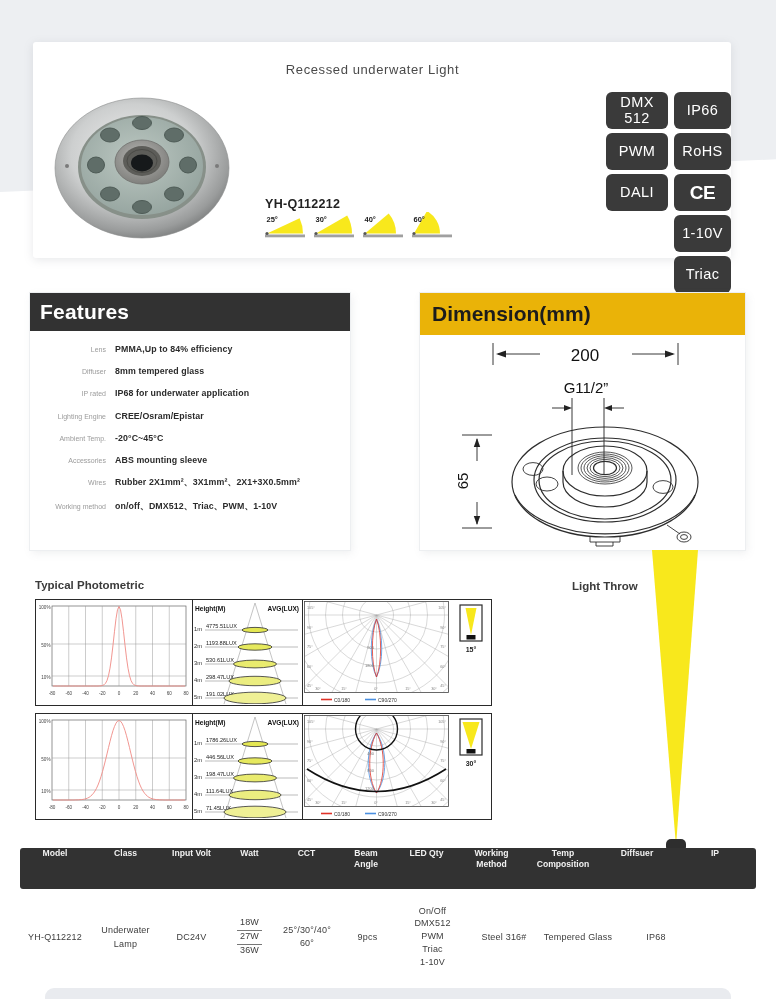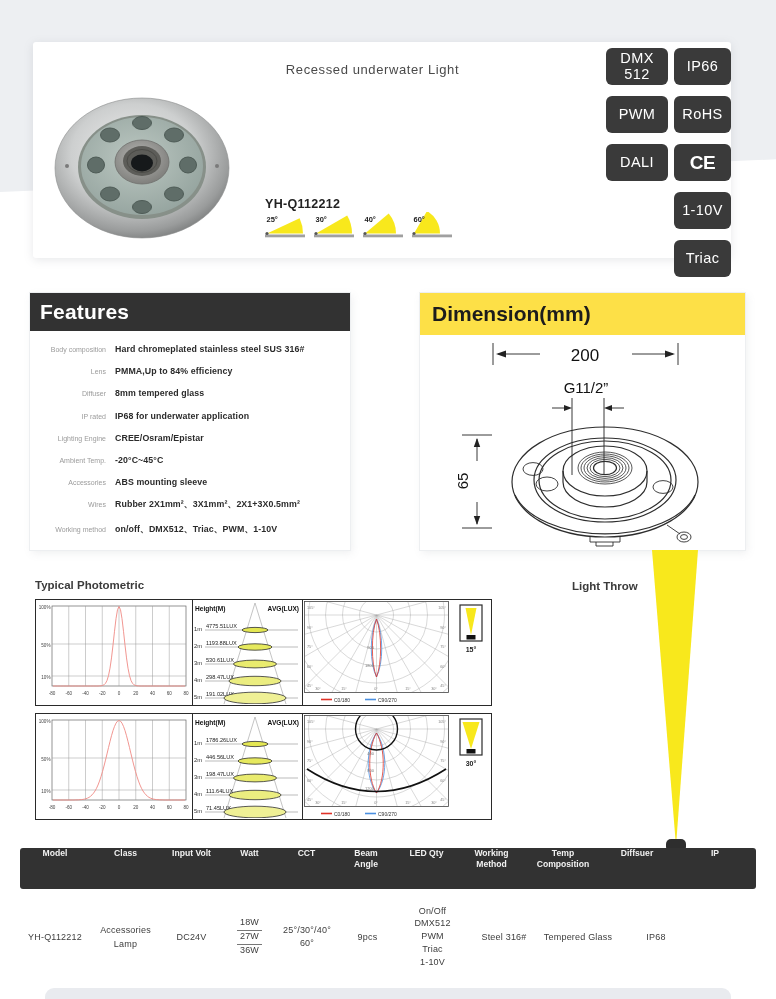--- a/index.html
+++ b/index.html
@@ -10,37 +10,37 @@
   
   .product-card{position:absolute;left:33px;top:42px;width:698px;height:216px;background:#fff;
                 border-radius:3px;box-shadow:0 2px 10px rgba(120,128,140,.18);}
   .photo{position:absolute;left:19px;top:48px;width:180px;height:150px;}
   .p-title{position:absolute;left:222px;top:20px;width:235px;text-align:center;font-size:13px;
            color:#4a4a4a;letter-spacing:.6px;}
   .p-model{position:absolute;left:232px;top:155px;font-size:12.5px;font-weight:bold;color:#222;letter-spacing:.3px;}
   .beams{position:absolute;left:230px;top:170px;display:flex;gap:1px;}
   .beam-ic svg{display:block;}
   .badges{position:absolute;right:0;top:6px;display:flex;gap:6px;align-items:flex-start;}
-  .bcol{display:flex;flex-direction:column;gap:11px;}
+  .bcol{display:flex;flex-direction:column;gap:4px;margin-top:44px;}
   .bcol1{width:62px;} .bcol2{width:57px;}
   .badge{background:var(--badge-bg,#3a3a3a);color:#fff;border-radius:6px;height:37px;display:flex;
          align-items:center;justify-content:center;text-align:center;font-size:14.5px;
          letter-spacing:.4px;line-height:1.05;padding:0 2px;}
   .badge.ce{font-size:19px;font-weight:bold;letter-spacing:-.5px;}
   
   .panel{position:absolute;background:#fff;box-shadow:0 0 0 1px #edeff1,2px 3px 8px rgba(140,145,155,.15);}
   .features{left:30px;top:293px;width:320px;height:257px;}
   .features header{height:38px;background:var(--dark-header,#323232);color:#fff;font-size:21px;
                    font-weight:bold;display:flex;align-items:center;padding-left:10px;letter-spacing:.2px;}
   #feature-rows{padding:13px 4px 0 0;}
   .f-row{display:flex;align-items:baseline;margin-bottom:12.2px;}
   .f-label{width:76px;text-align:right;font-size:7px;color:#9b9b9b;flex:none;}
   .f-value{margin-left:9px;font-size:8.8px;font-weight:bold;color:#2b2b2b;letter-spacing:.1px;}
   .dimension{left:420px;top:293px;width:325px;height:257px;}
-  .dimension header{height:42px;background:#fde047;color:#1c1c1c;font-size:21px;font-weight:bold;
+  .dimension header{height:42px;background:#eab308;color:#1c1c1c;font-size:21px;font-weight:bold;
                     display:flex;align-items:center;padding-left:12px;}
   .dim-svg{display:block;width:325px;height:213px;}
   .dl{stroke:#222;stroke-width:.9;}
   text{font-family:"Liberation Sans",sans-serif;}
   
   .pm-title{position:absolute;left:35px;top:579px;font-size:11.5px;font-weight:bold;color:#3b3b3b;}
   .lt-title{position:absolute;left:572px;top:580px;font-size:11.5px;font-weight:bold;color:#3b3b3b;}
   .beam-svg{position:absolute;left:641px;top:550px;width:70px;height:303px;}
   .pm-charts{position:absolute;left:35px;top:599px;width:457px;}
   .pm-box{height:107px;border:1.6px solid #2a2a2a;display:flex;background:#fff;margin-bottom:7px;box-sizing:border-box;}
@@ -153,24 +153,20 @@
           <div class="badge ce">CE</div>
           <div class="badge">1-10V</div>
           <div class="badge">Triac</div>
         </div>
     </div>
   </section>
 
   <section class="panel features">
     <header>Features</header>
     <div id="feature-rows">
-        <div class="f-row">
-          <div class="f-label">Body composition</div>
-          <div class="f-value">Hard chromeplated stainless steel SUS 316#</div>
-        </div>
         <div class="f-row">
           <div class="f-label">Lens</div>
           <div class="f-value">PMMA,Up to 84% efficiency</div>
         </div>
         <div class="f-row">
           <div class="f-label">Diffuser</div>
           <div class="f-value">8mm tempered glass</div>
         </div>
         <div class="f-row">
           <div class="f-label">IP rated</div>
@@ -504,21 +500,21 @@
         <div class="sh" style="width: 61px;">LED Qty</div>
         <div class="sh" style="width: 69px; white-space: pre-line;">Working
 Method</div>
         <div class="sh" style="width: 74px; white-space: pre-line;">Temp
 Composition</div>
         <div class="sh" style="width: 74px;">Diffsuer</div>
         <div class="sh" style="width: 82px;">IP</div>
       </div>
     <div class="spec-row" id="spec-row">
         <div class="sc" style="width: 70px;">YH-Q112212</div>
-        <div class="sc" style="width: 71px;">Accessories Lamp</div>
+        <div class="sc" style="width: 71px;">Underwater Lamp</div>
         <div class="sc" style="width: 61px;">DC24V</div>
         <div class="sc" style="width: 55px; text-align: center;">
           <span class="stk u">18W</span>
           <span class="stk u">27W</span>
           <span class="stk">36W</span>
         </div>
         <div class="sc" style="width: 60px;">
           <span class="stk">25°/30°/40°</span>
           <span class="stk">60°</span>
         </div>

